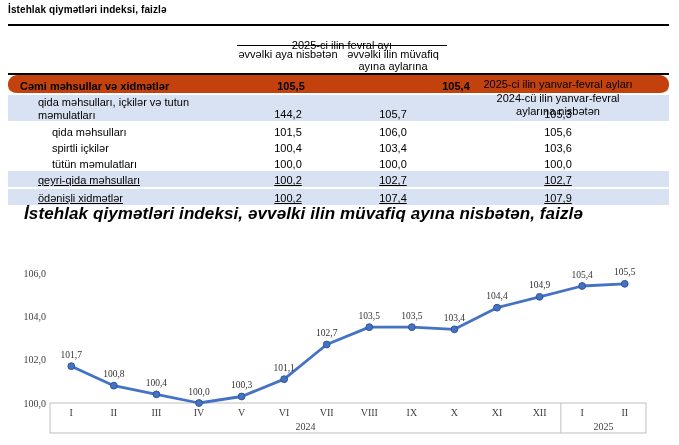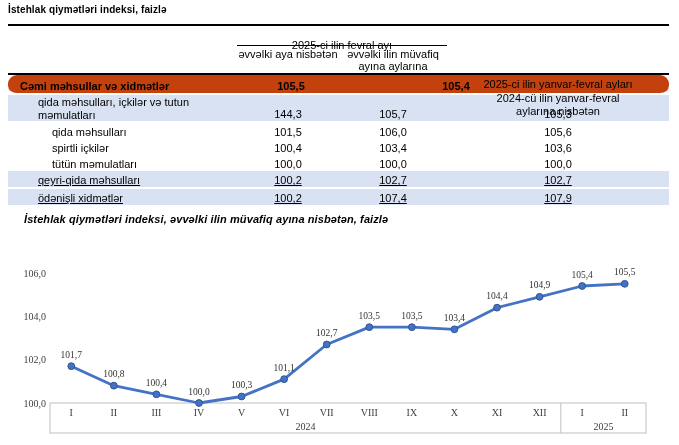--- a/index.html
+++ b/index.html
@@ -33,22 +33,22 @@
   .i0{padding-left:12px;}
   .i1{padding-left:30px;}
   .i2{padding-left:44px;}
   .row-total{height:18px;align-items:flex-end;font-weight:bold;background:#c2410c;border-bottom:2px solid #fff;border-radius:9px;}
   .row-food{height:26px;background:#D9E2F2;border-bottom:2px solid #fff;padding-top:0;}
   .row-food .label{line-height:13px;padding-top:1px;align-self:flex-start;}
   .row-single{height:16px;}
   .row-alt{background:#D9E2F2;text-decoration:underline;}
   .row-gap{border-bottom:2px solid #fff;}
   .chart-title{
-    position:absolute;left:24px;top:213px;
-    font-size:11px;font-weight:bold;font-style:italic;letter-spacing:.1px;
+    position:absolute;left:24px;top:204px;
+    font-size:17px;font-weight:bold;font-style:italic;letter-spacing:.1px;
   }
   #chart{position:absolute;left:0;top:245px;}
   .tick{font-family:"Liberation Serif",serif;font-size:10px;fill:#404040;}
   .dlabel{font-family:"Liberation Serif",serif;font-size:9.5px;fill:#333333;}
 </style>
 </head>
 <body>
 
 <div class="table-title">İstehlak qiymətləri indeksi, faizlə</div>
 
@@ -65,21 +65,21 @@
     </div>
   </div>
   <div class="tbody">
     <div class="trow row-total">
       <div class="label i0">Cəmi məhsullar və xidmətlər</div>
       <div class="c2">105,5</div>
       <div class="c3">105,4</div>
     </div>
     <div class="trow row-food">
       <div class="label i1">qida məhsulları, içkilər və tutun məmulatları</div>
-      <div class="c1">144,3</div>
+      <div class="c1">144,2</div>
       <div class="c2">105,7</div>
       <div class="c3">105,3</div>
     </div>
     <div class="trow row-single">
       <div class="label i2">qida məhsulları</div>
       <div class="c1">101,5</div>
       <div class="c2">106,0</div>
       <div class="c3">105,6</div>
     </div>
     <div class="trow row-single">

